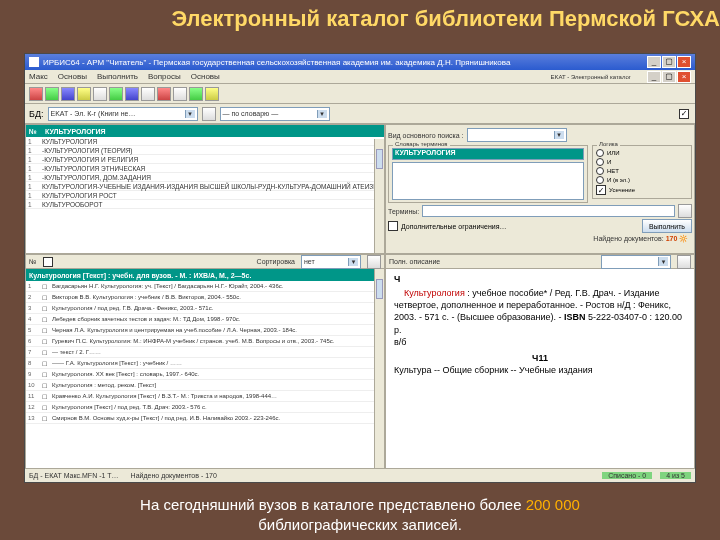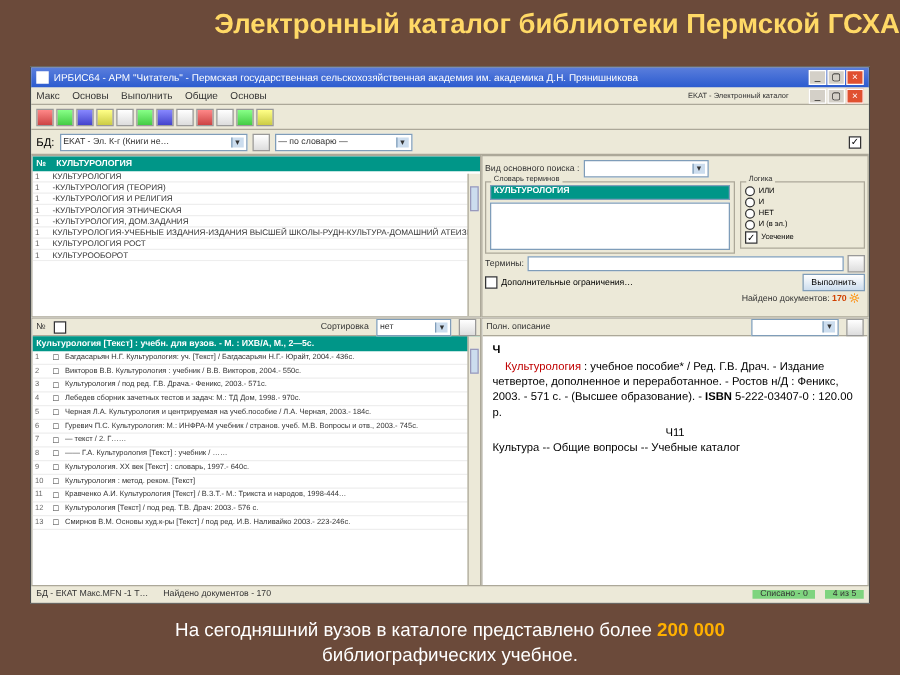--- a/index.html
+++ b/index.html
@@ -43,21 +43,21 @@
   .bottom-left .list-row { font-size: 6px; height: 11px; }
   .bottom-right { background: #fff; padding: 6px 8px; font-size: 9px; line-height: 1.35; color: #000; }
   .bottom-right .call { font-weight: bold; }
   .bottom-right .hl { color: #c00000; }
   .bottom-right .bbk { font-weight: bold; margin-top: 4px; }
   .bottom-right .rubr { font-weight: bold; margin-top: 4px; }
   .statusbar { position: absolute; bottom: 0; left: 0; right: 0; height: 14px; background: #ece9d8; border-top: 1px solid #aca899; display: flex; align-items: center; font-size: 7px; color: #333; padding: 0 4px; gap: 12px; }
   .status-right { margin-left: auto; display: flex; gap: 8px; }
   .status-green { background: #7fd47f; padding: 0 6px; }
   .footer { position: absolute; bottom: 6px; left: 0; right: 0; text-align: center; color: #fff; font-size: 15px; line-height: 1.3; }
-  .footer .highlight { color: #ffb000; font-weight: bold; }
+  .footer .highlight { color: #ffb000; font-weight: normal; }
   .chev { margin-left: auto; font-size: 6px; }
   .radio { width: 8px; height: 8px; border: 1px solid #333; border-radius: 50%; background: #fff; display: inline-block; }
   .vbar { position: absolute; right: 0; top: 14px; bottom: 0; width: 10px; background: #ece9d8; border-left: 1px solid #aca899; }
   .vbar .thumb { background: #cde; border: 1px solid #99b; margin: 10px 1px; height: 20px; }
   .rt-cols { display: flex; gap: 4px; }
 </style>
 </head>
 <body>
 
 <div class="slide">
@@ -72,21 +72,21 @@
         <div class="win-btn">_</div>
         <div class="win-btn">▢</div>
         <div class="win-btn close">×</div>
       </div>
     </div>
 
     <div class="menubar">
       <span>Макс</span>
       <span>Основы</span>
       <span>Выполнить</span>
-      <span>Общие</span>
+      <span>Вопросы</span>
       <span>Основы</span>
       <span class="chev">EKAT - Электронный каталог</span>
       <div class="win-btns" style="margin-left:6px">
         <div class="win-btn">_</div>
         <div class="win-btn">▢</div>
         <div class="win-btn close">×</div>
       </div>
     </div>
 
     <div class="toolbar">
@@ -312,32 +312,33 @@
           <div class="combo" style="min-width:70px;margin-left:auto">
               <span></span>
               <span class="combo-arrow">▾</span>
             </div>
           <div class="tb-icon"></div>
         </div>
         <div class="call">Ч</div>
         <div style="margin-top:2px">
           &nbsp;&nbsp;&nbsp;&nbsp;<span class="hl">Культурология</span><span> : учебное пособие* / Ред. Г.В. Драч. - Издание четвертое, дополненное и переработанное. - Ростов н/Д : Феникс, 2003. - 571 с. - (Высшее образование). - </span><b>ISBN</b><span> 5-222-03407-0 : 120.00 р.</span>
         </div>
-        <div class="bbk" style="text-align:center;font-weight:normal">Ч11</div>
-        <div>Культура -- Общие вопросы -- Учебные каталог</div>
+        <div>в/б</div>
+        <div class="bbk" style="text-align:center;font-weight:bold">Ч11</div>
+        <div>Культура -- Общие сборник -- Учебные издания</div>
       </div>
     </div>
 
     <div class="statusbar">
       <span>БД - ЕКАТ  Макс.MFN -1  Т…</span>
       <span>Найдено документов - 170</span>
       <div class="status-right">
         <span class="status-green">Списано - 0</span>
         <span class="status-green">4 из 5</span>
       </div>
     </div>
   </div>
 
   <div class="footer">
     <span>На сегодняшний вузов в каталоге представлено более </span><span class="highlight">200 000</span><br>
-    <span>библиографических учебное.</span>
+    <span>библиографических записей.</span>
   </div>
 </div>
 
 </body></html>

